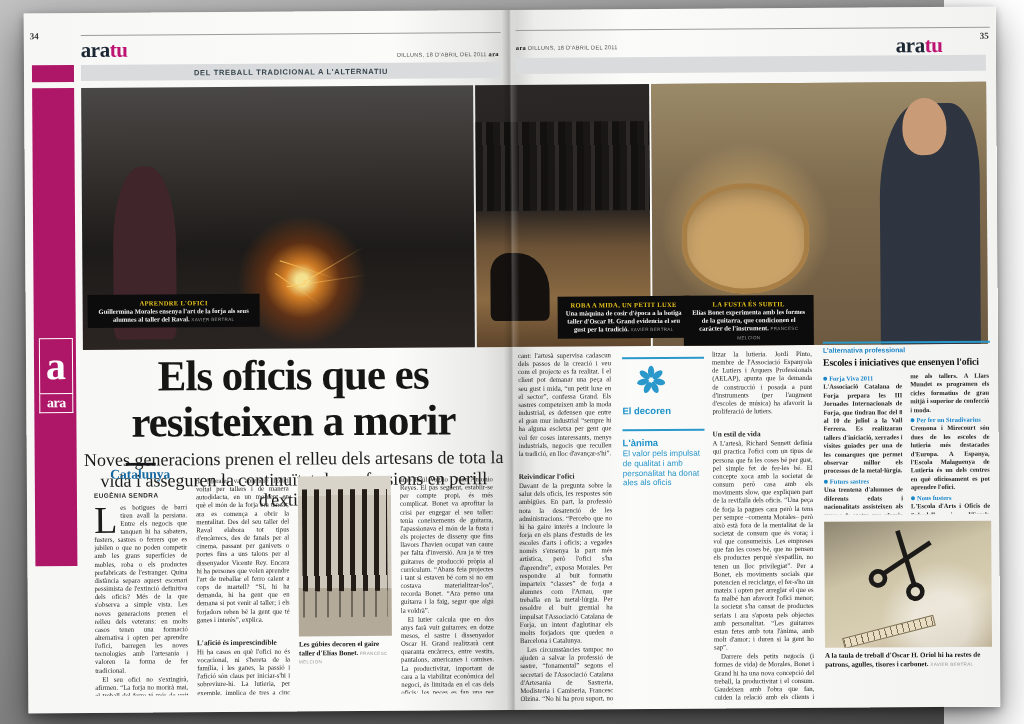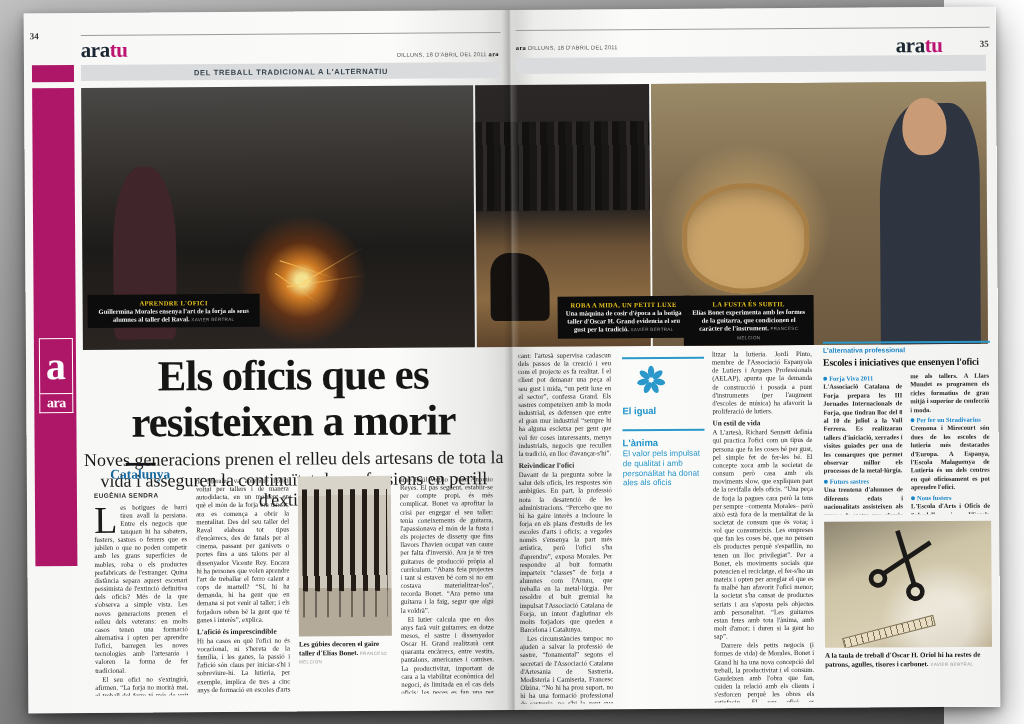--- a/index.html
+++ b/index.html
@@ -70,21 +70,21 @@
   
   .headline{font:bold 43px/46px "Liberation Serif",serif;color:#161614;text-align:center;letter-spacing:-1px;}
   .deck{font:18px/20.5px "Liberation Serif",serif;color:#1c1c1a;text-align:center;}
   .label-rule{width:30px;height:2.5px;background:#15161a;margin:0 auto;}
   .label{font:bold 13.5px/17px "Liberation Serif",serif;color:#17699f;text-align:center;}
   .byline{font:bold 6.4px/9px "Liberation Sans",sans-serif;color:#2b2b2b;letter-spacing:.5px;margin-top:8px;}
   
   .col{width:93px;font:6.8px/8.15px "Liberation Serif",serif;color:#242422;text-align:justify;overflow:hidden;}
   .col p{margin:0;}
   .col p+p{text-indent:7px;margin-top:1px;}
-  .colhead{font:bold 7.3px/9px "Liberation Serif",serif;text-align:left;margin:3px 0 1px;}
+  .colhead{font:bold 7.3px/9px "Liberation Serif",serif;text-align:left;margin:14px 0 1px;}
   .dropcap{float:left;font:38px/31px "Liberation Serif",serif;color:#1c1c1a;padding:1px 3px 0 0;}
   .scap{font:bold 7px/8.6px "Liberation Serif",serif;color:#161616;text-align:left;}
   
   .rail{width:82px;}
   .bluerule{height:2px;background:#2b98cb;margin-bottom:6px;}
   .rail-title{font:bold 9.5px/12px "Liberation Sans",sans-serif;color:#1d93c9;}
   .rail-text{font:8.2px/9.8px "Liberation Sans",sans-serif;color:#2b97c9;}
   .asterisk{display:block;margin:2px 0 10px 14px;}
   
   .feat{width:167px;}
@@ -109,21 +109,21 @@
     <span>DILLUNS, 18 D'ABRIL DEL 2011</span> <span class="b">ara</span>
   </div>
 
   <div class="abs hair" style="left:492px;top:20px;width:474px;"></div>
   <div class="abs dateline" style="left:492px;top:34px;">
     <span class="b">ara</span> <span>DILLUNS, 18 D'ABRIL DEL 2011</span>
   </div>
   <div class="abs logo" style="left:872px;top:28px;">
     <span class="ara">ara</span><span class="tu">tu</span>
   </div>
-  <div class="abs pageno" style="left:956px;top:32px;">35</div>
+  <div class="abs pageno" style="left:956px;top:24px;">35</div>
 
   <div class="abs kicksq" style="left:8px;top:52px;width:42px;height:17px;"></div>
   <div class="abs kickbar" style="left:57px;top:52px;width:420px;">
     <span>DEL TREBALL TRADICIONAL A L'ALTERNATIU</span>
   </div>
   <div class="abs kickbar" style="left:492px;top:48px;width:470px;"></div>
 
   <div class="abs sidetab" style="left:8px;top:75px;width:42px;height:478px;">
     <div class="tab-a">a</div>
     <div class="tab-ara">ara</div>
@@ -205,21 +205,21 @@
       <g fill="#2b98cb">
         <ellipse cx="20" cy="9" rx="4.2" ry="8"></ellipse>
         <ellipse cx="20" cy="9" rx="4.2" ry="8" transform="rotate(51 20 20)"></ellipse>
         <ellipse cx="20" cy="9" rx="4.2" ry="8" transform="rotate(103 20 20)"></ellipse>
         <ellipse cx="20" cy="9" rx="4.2" ry="8" transform="rotate(154 20 20)"></ellipse>
         <ellipse cx="20" cy="9" rx="4.2" ry="8" transform="rotate(206 20 20)"></ellipse>
         <ellipse cx="20" cy="9" rx="4.2" ry="8" transform="rotate(257 20 20)"></ellipse>
         <ellipse cx="20" cy="9" rx="4.2" ry="8" transform="rotate(309 20 20)"></ellipse>
       </g>
     </svg>
-    <div class="rail-title">El igual</div>
+    <div class="rail-title">El decoren</div>
     <div class="bluerule" style="margin-top:12px;"></div>
     <div class="rail-title">L'ànima</div>
     <div class="rail-text">El valor pels impulsat de qualitat i amb personalitat ha donat ales als oficis</div>
   </div>
 
   <div class="abs col" style="left:686px;top:342px;width:100px;height:352px;">
     <p><span>litzar la lutieria. Jordi Pinto, membre de l'Associació Espanyola de Lutiers i Arquers Professionals (AELAP), apunta que la demanda de construcció i posada a punt d'instruments (per l'augment d'escoles de música) ha afavorit la proliferació de lutiers.</span></p>
     <div class="colhead">Un estil de vida</div>
     <p style="text-indent:0;"><span>A L'artesà, Richard Sennett definia qui practica l'ofici com un tipus de persona que fa les coses bé per gust, pel simple fet de fer-les bé. El concepte xoca amb la societat de consum però casa amb els moviments slow, que expliquen part de la revifalla dels oficis. “Una peça de forja la pagues cara però la tens per sempre –comenta Morales– però això està fora de la mentalitat de la societat de consum que és voraç i vol que consumeixis. Les empreses que fan les coses bé, que no pensen els productes perquè s'espatllin, no tenen un lloc privilegiat”. Per a Bonet, els moviments socials que potencien el reciclatge, el fer-s'ho un mateix i opten per arreglar el que es fa malbé han afavorit l'ofici menor; la societat s'ha cansat de productes seriats i ara s'aposta pels objectes amb personalitat. “Les guitarres estan fetes amb tota l'ànima, amb molt d'amor; i duren si la gent ho sap”.</span></p>
     <p><span>Darrere dels petits negocis (i formes de vida) de Morales, Bonet i Grand hi ha una nova concepció del treball, la productivitat i el consum. Gaudeixen amb l'obra que fan, cuiden la relació amb els clients i s'esforcen perquè les obres els satisfacin. El seu ofici es “modernitzarà” i s'adaptarà a les demandes dels consumidors. Potser aquesta és la recepta per a l'eternitat.</span></p>

